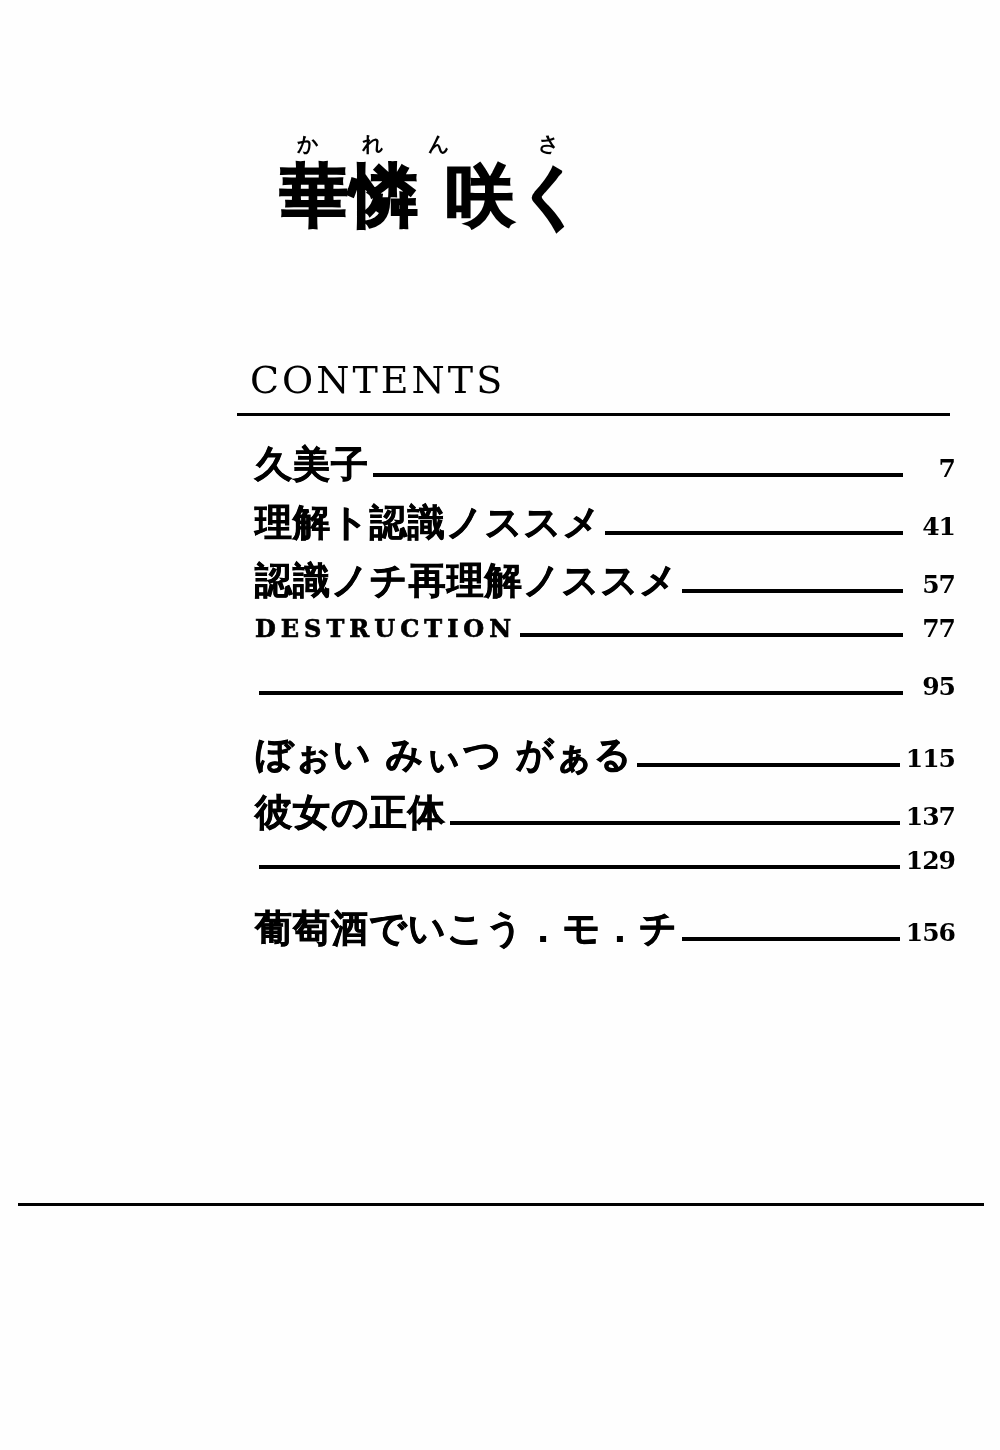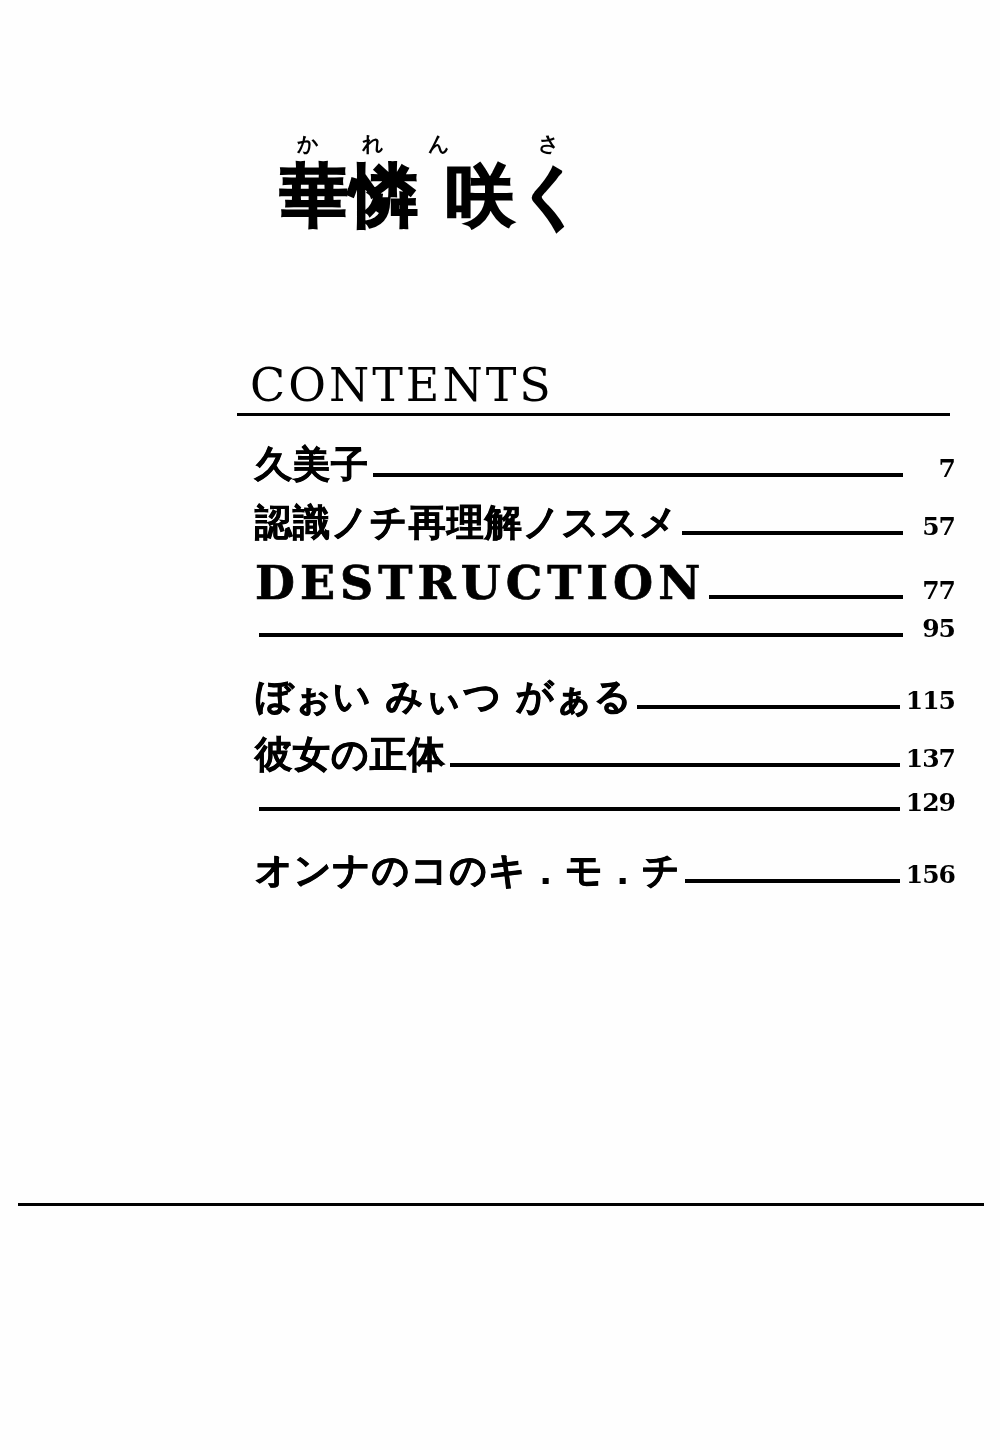--- a/index.html
+++ b/index.html
@@ -57,21 +57,21 @@
     -webkit-text-stroke: 2px #000;
   }
   .main-title .gap { display: inline-block; width: 26px; }
 
   
   .contents-heading {
     position: absolute;
     left: 250px;
     top: 358px;
     font-family: "DejaVu Serif", "Liberation Serif", serif;
-    font-size: 46px;
+    font-size: 38px;
     letter-spacing: 3px;
     font-weight: normal;
   }
   .heading-rule {
     position: absolute;
     left: 237px;
     top: 413px;
     width: 713px;
     height: 3px;
     background: #000;
@@ -94,21 +94,21 @@
     font-family: "DejaVu Sans", "Liberation Sans", sans-serif;
     font-weight: bold;
     font-size: 37px;
     letter-spacing: 1px;
     -webkit-text-stroke: 0.7px #000;
     flex: 0 0 auto;
   }
   .toc-title.serif-caps {
     font-family: "DejaVu Serif", "Liberation Serif", serif;
     font-weight: bold;
-    font-size: 46px;
+    font-size: 24px;
     letter-spacing: 5px;
   }
   .toc-leader {
     flex: 1 1 auto;
     height: 0;
     border-top: 4px solid #000;
     margin: 0 6px 11px 4px;
     min-width: 20px;
   }
   .toc-page {
@@ -151,20 +151,25 @@
   <div class="heading-rule"></div>
 
   <div class="toc">
 
     <div class="toc-row">
       <span class="toc-title">久美子</span>
       <span class="toc-leader"></span>
       <span class="toc-page">7</span>
     </div>
 
+    <div class="toc-row">
+      <span class="toc-title">理解ト認識ノススメ</span>
+      <span class="toc-leader"></span>
+      <span class="toc-page">41</span>
+    </div>
 
     <div class="toc-row">
       <span class="toc-title">認識ノチ再理解ノススメ</span>
       <span class="toc-leader"></span>
       <span class="toc-page">57</span>
     </div>
 
     <div class="toc-row">
       <span class="toc-title serif-caps">DESTRUCTION</span>
       <span class="toc-leader"></span>
@@ -188,21 +193,21 @@
       <span class="toc-page">137</span>
     </div>
 
     <div class="toc-row">
       <span class="toc-leader"></span>
       <span class="toc-page">129</span>
     </div>
 
 
     <div class="toc-row">
-      <span class="toc-title">オンナのコのキ．モ．チ</span>
+      <span class="toc-title">葡萄酒でいこう．モ．チ</span>
       <span class="toc-leader"></span>
       <span class="toc-page">156</span>
     </div>
 
   </div>
 
   <div class="bottom-rule"></div>
 
 </div>
 

